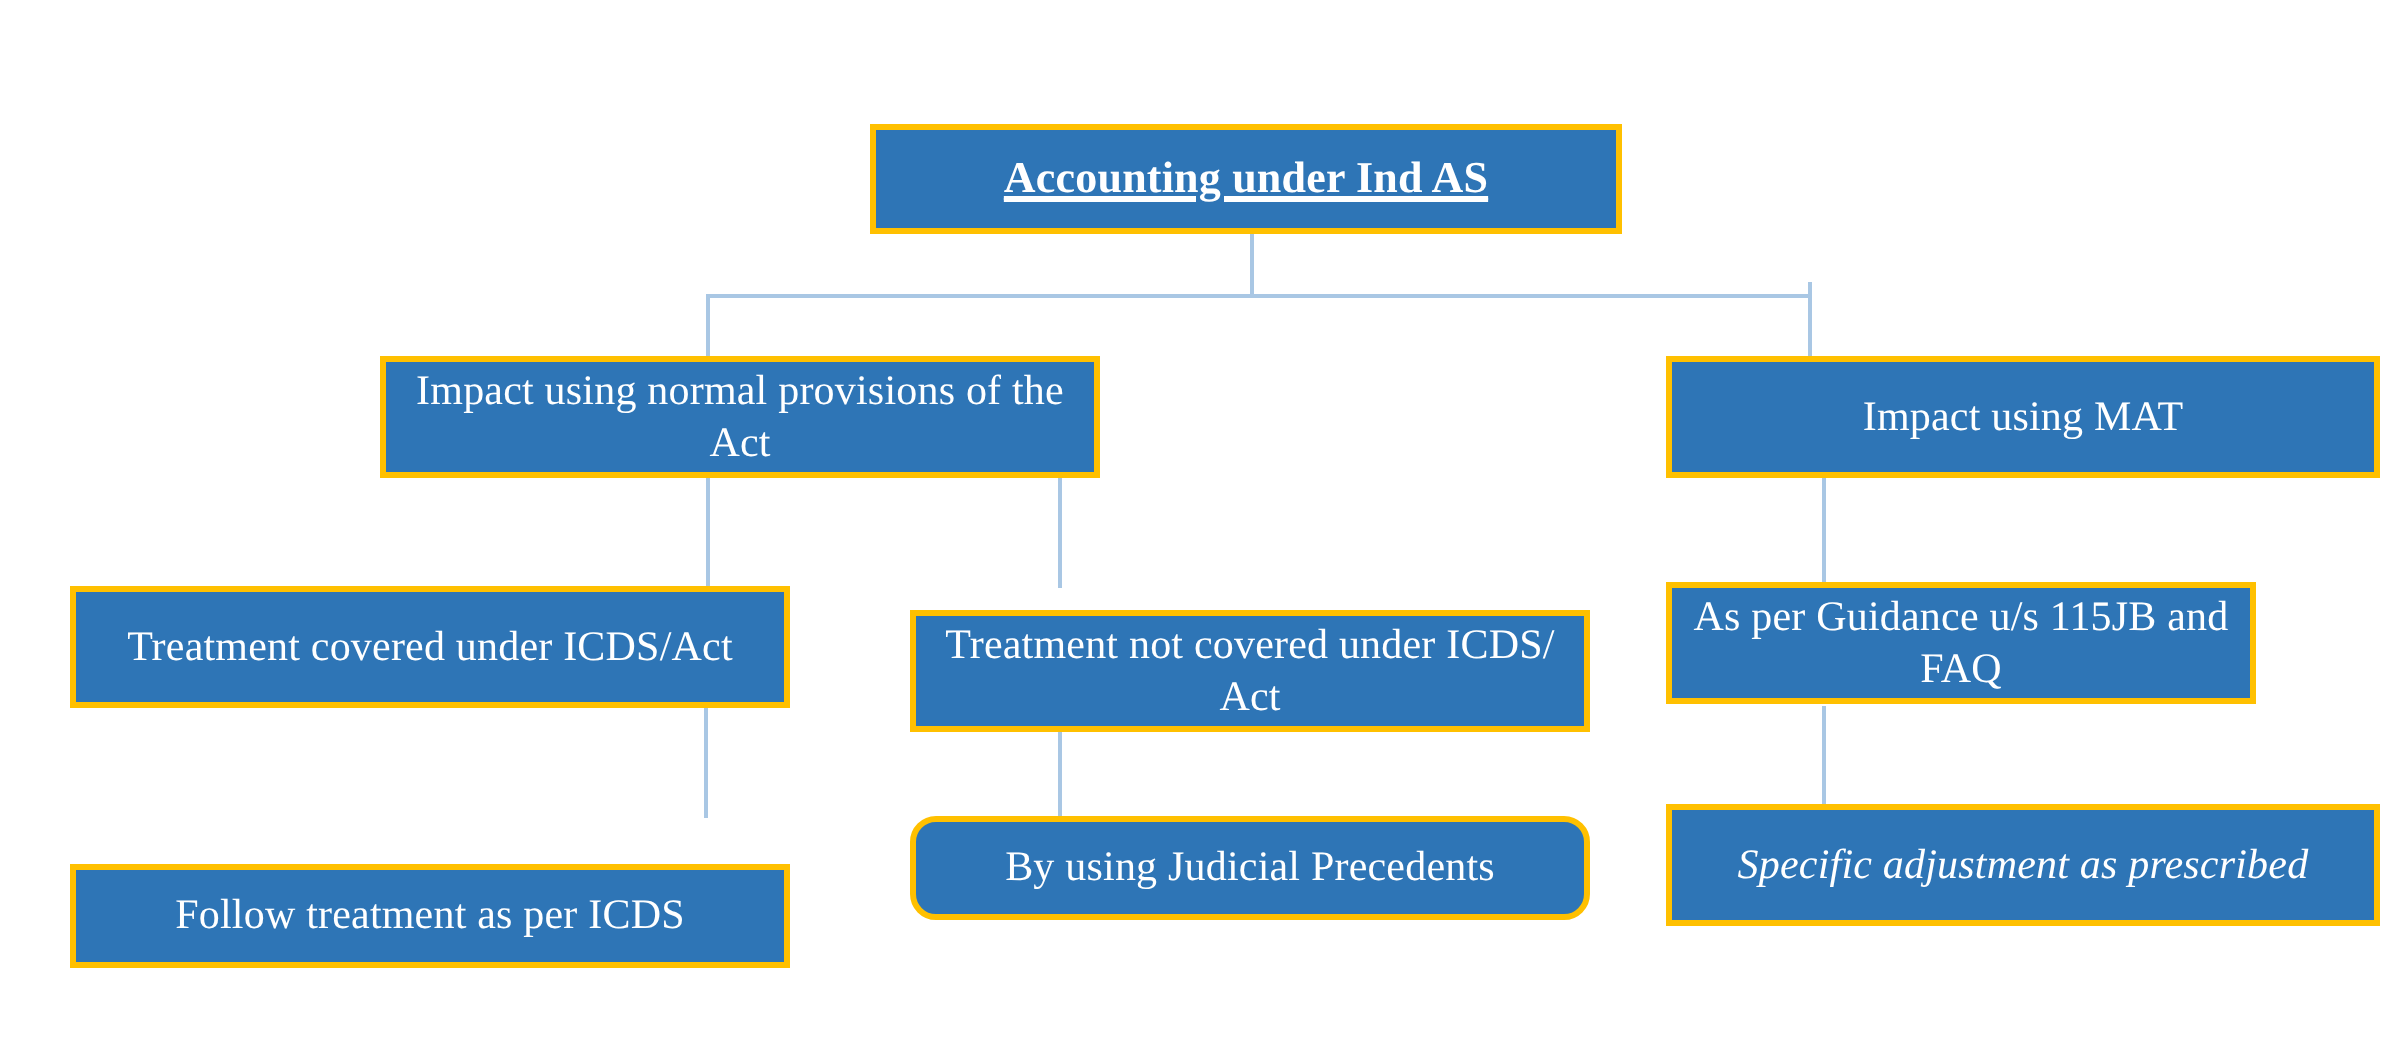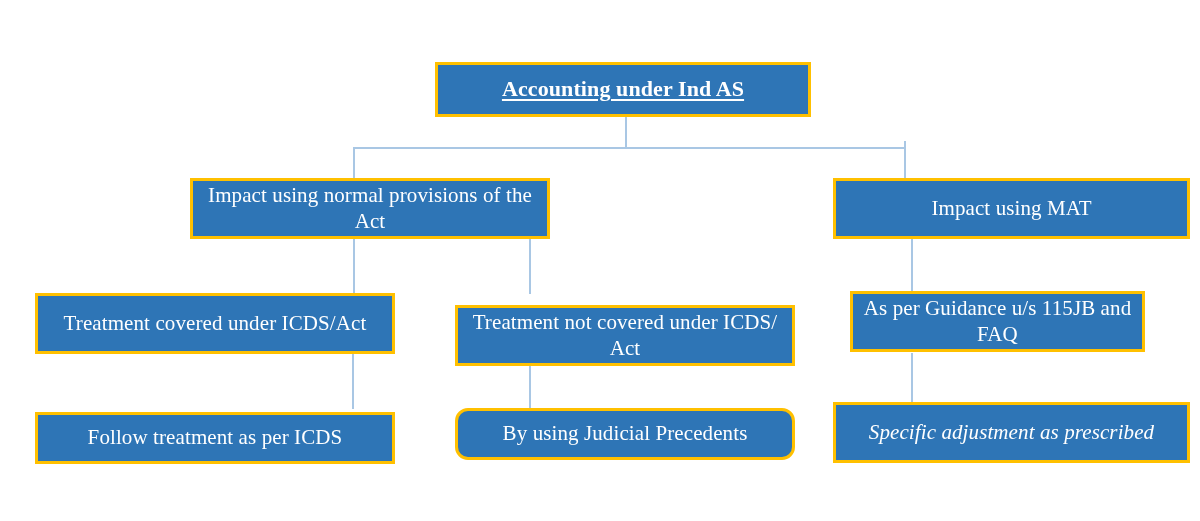--- a/index.html
+++ b/index.html
@@ -69,45 +69,45 @@
   <div class="conn v" style="left:529px; top:238px; height:56px;"></div>
 
   <div class="conn v" style="left:352px; top:353px; height:56px;"></div>
 
   <div class="conn v" style="left:529px; top:353px; height:56px;"></div>
 
   <div class="conn v" style="left:911px; top:238px; height:56px;"></div>
 
   <div class="conn v" style="left:911px; top:353px; height:50px;"></div>
 
-  <div class="node root" style="left:435px; top:62px; width:376px; height:55px;">
+  <div class="node root" style="left:435px; top:62px; width:376px; height:55px;text-decoration:underline;">
     <span class="node-label">Accounting under Ind AS</span>
   </div>
 
   <div class="node" style="left:190px; top:178px; width:360px; height:61px;">
     <span class="node-label">Impact using normal provisions of the Act</span>
   </div>
 
   <div class="node" style="left:833px; top:178px; width:357px; height:61px;">
     <span class="node-label">Impact using MAT</span>
   </div>
 
   <div class="node" style="left:35px; top:293px; width:360px; height:61px;">
     <span class="node-label">Treatment covered under ICDS/Act</span>
   </div>
 
   <div class="node" style="left:455px; top:305px; width:340px; height:61px;">
     <span class="node-label">Treatment not covered under ICDS/ Act</span>
   </div>
 
-  <div class="node" style="left:833px; top:291px; width:295px; height:61px;margin-left:17px;">
+  <div class="node" style="left:833px; top:291px; width:295px; height:61px;">
     <span class="node-label">As per Guidance u/s 115JB and FAQ</span>
   </div>
 
-  <div class="node" style="left:35px; top:412px; width:360px; height:52px;">
+  <div class="node" style="left:35px; top:432px; width:360px; height:52px;">
     <span class="node-label">Follow treatment as per ICDS</span>
   </div>
 
   <div class="node" style="left:455px; top:408px; width:340px; height:52px;border-radius:13px;">
     <span class="node-label">By using Judicial Precedents</span>
   </div>
 
   <div class="node" style="left:833px; top:402px; width:357px; height:61px;font-style:italic;">
     <span class="node-label">Specific adjustment as prescribed</span>
   </div>

